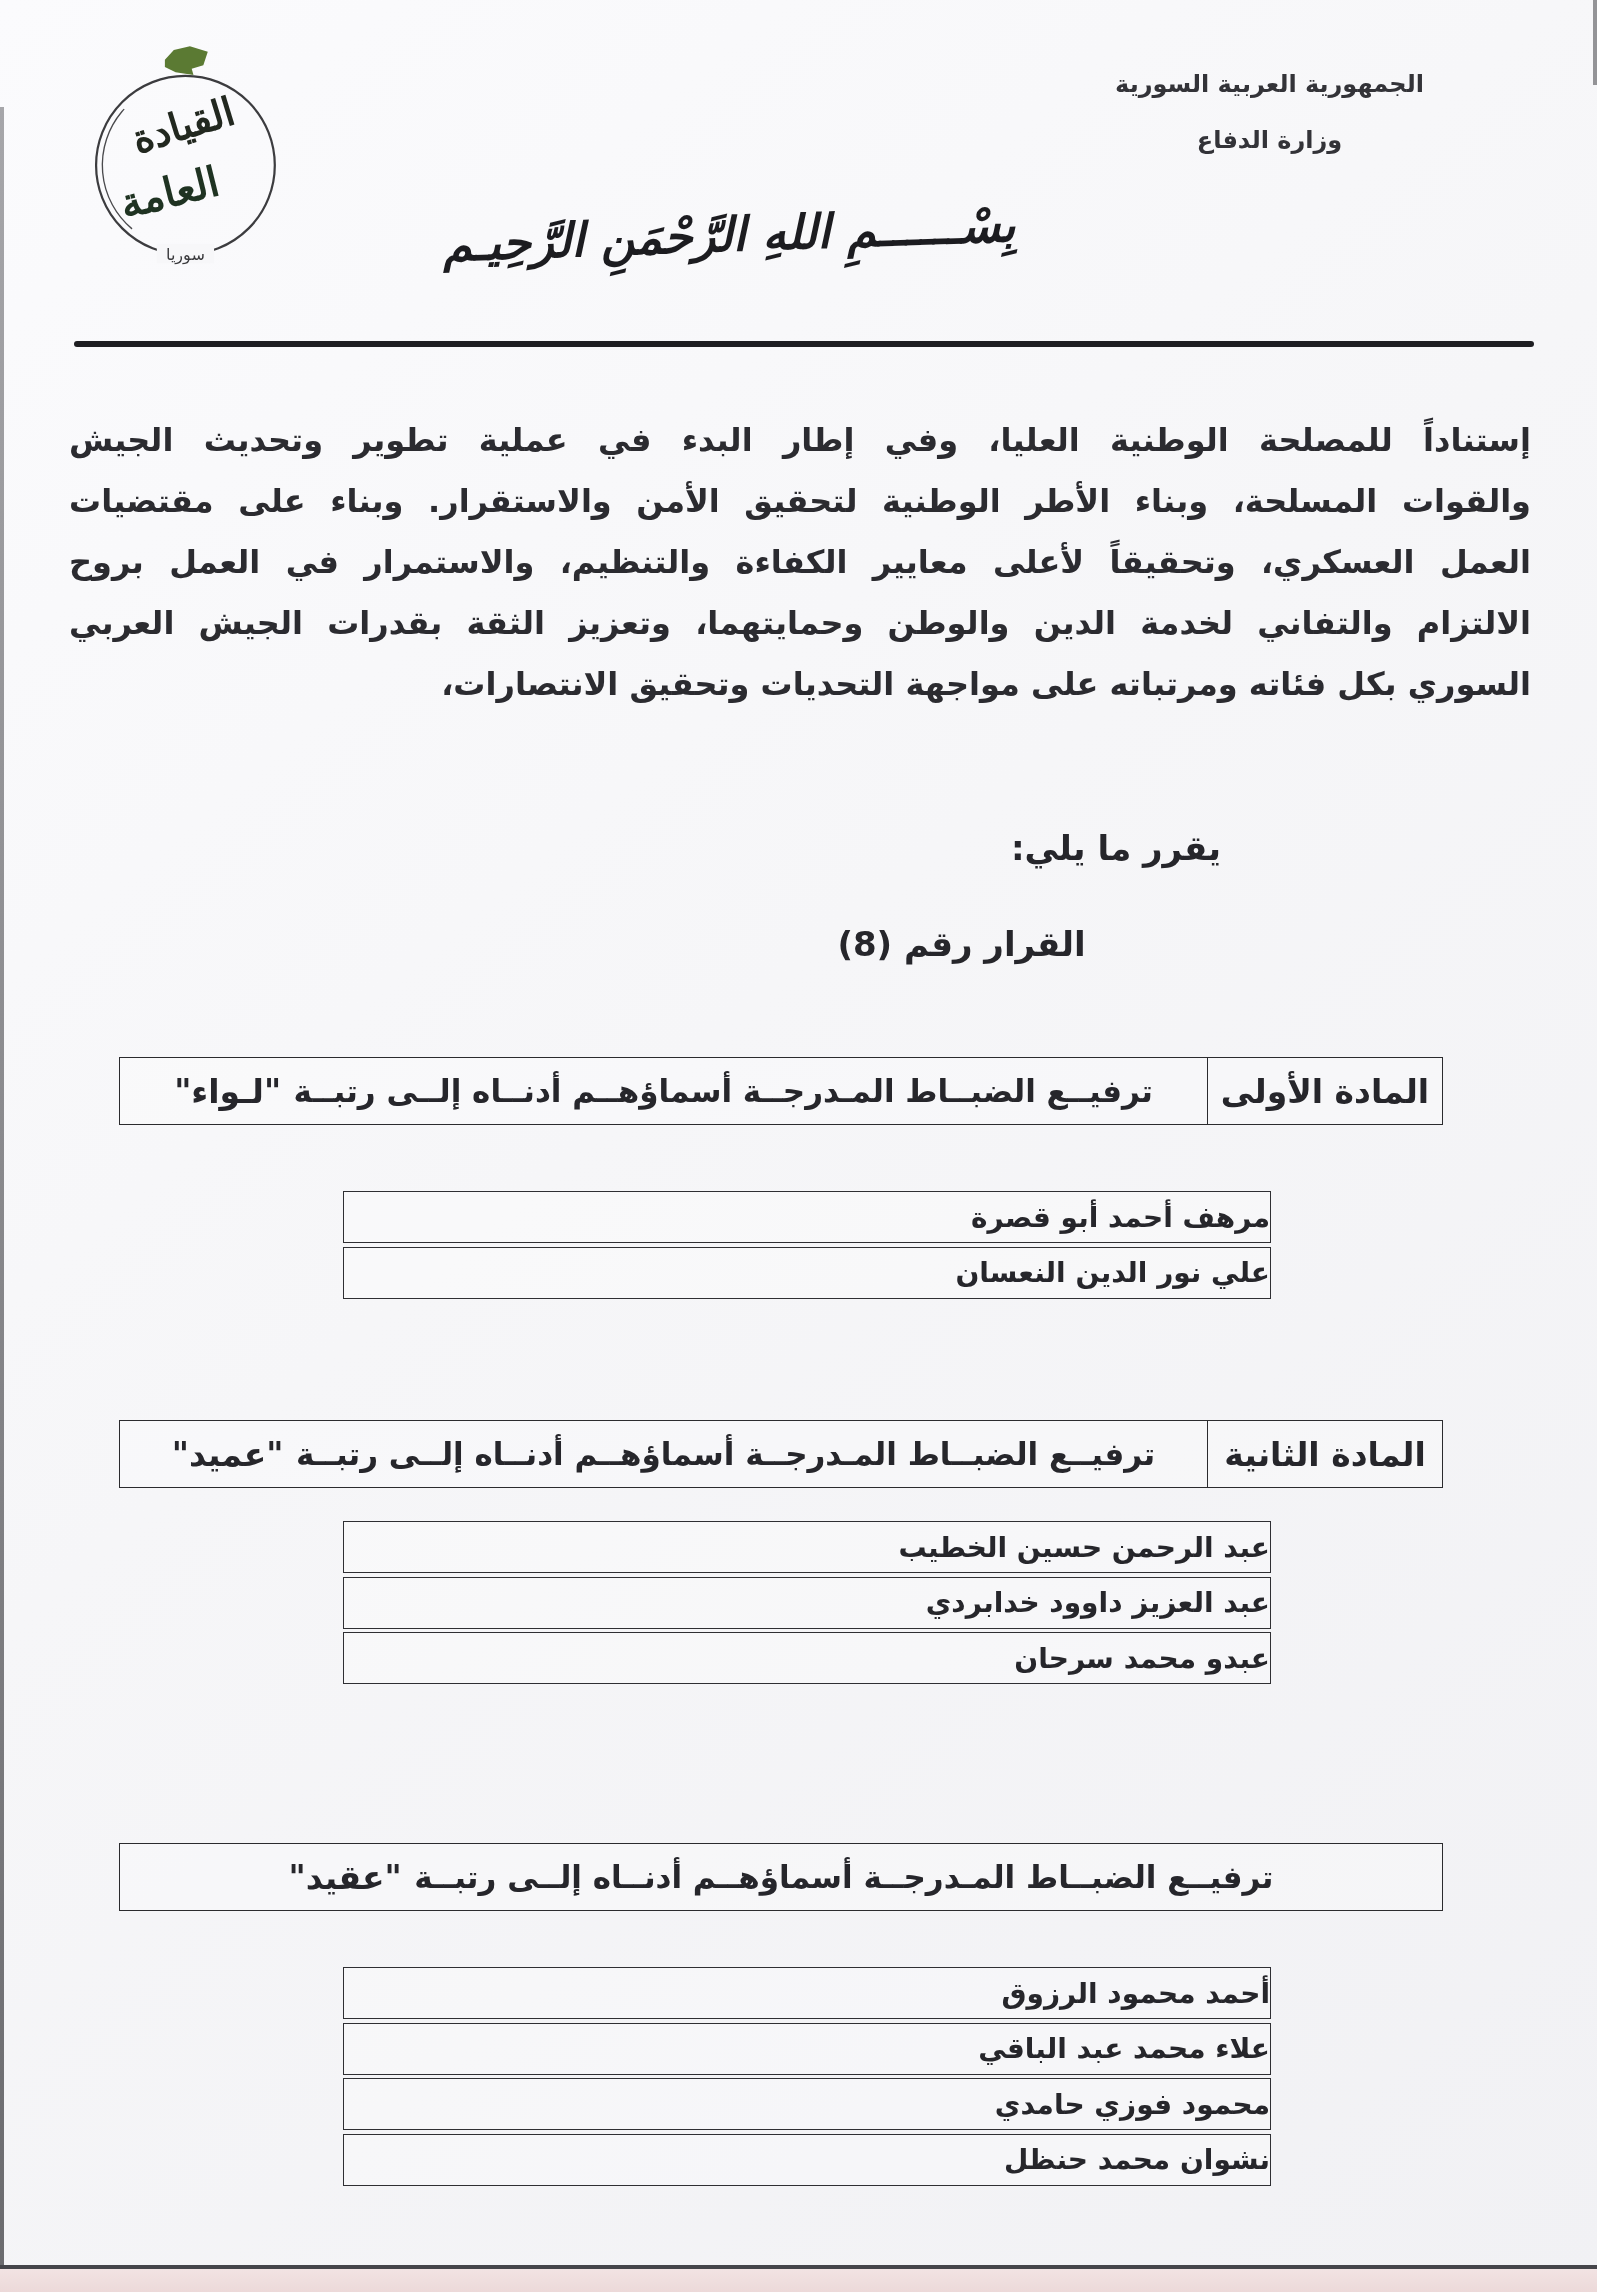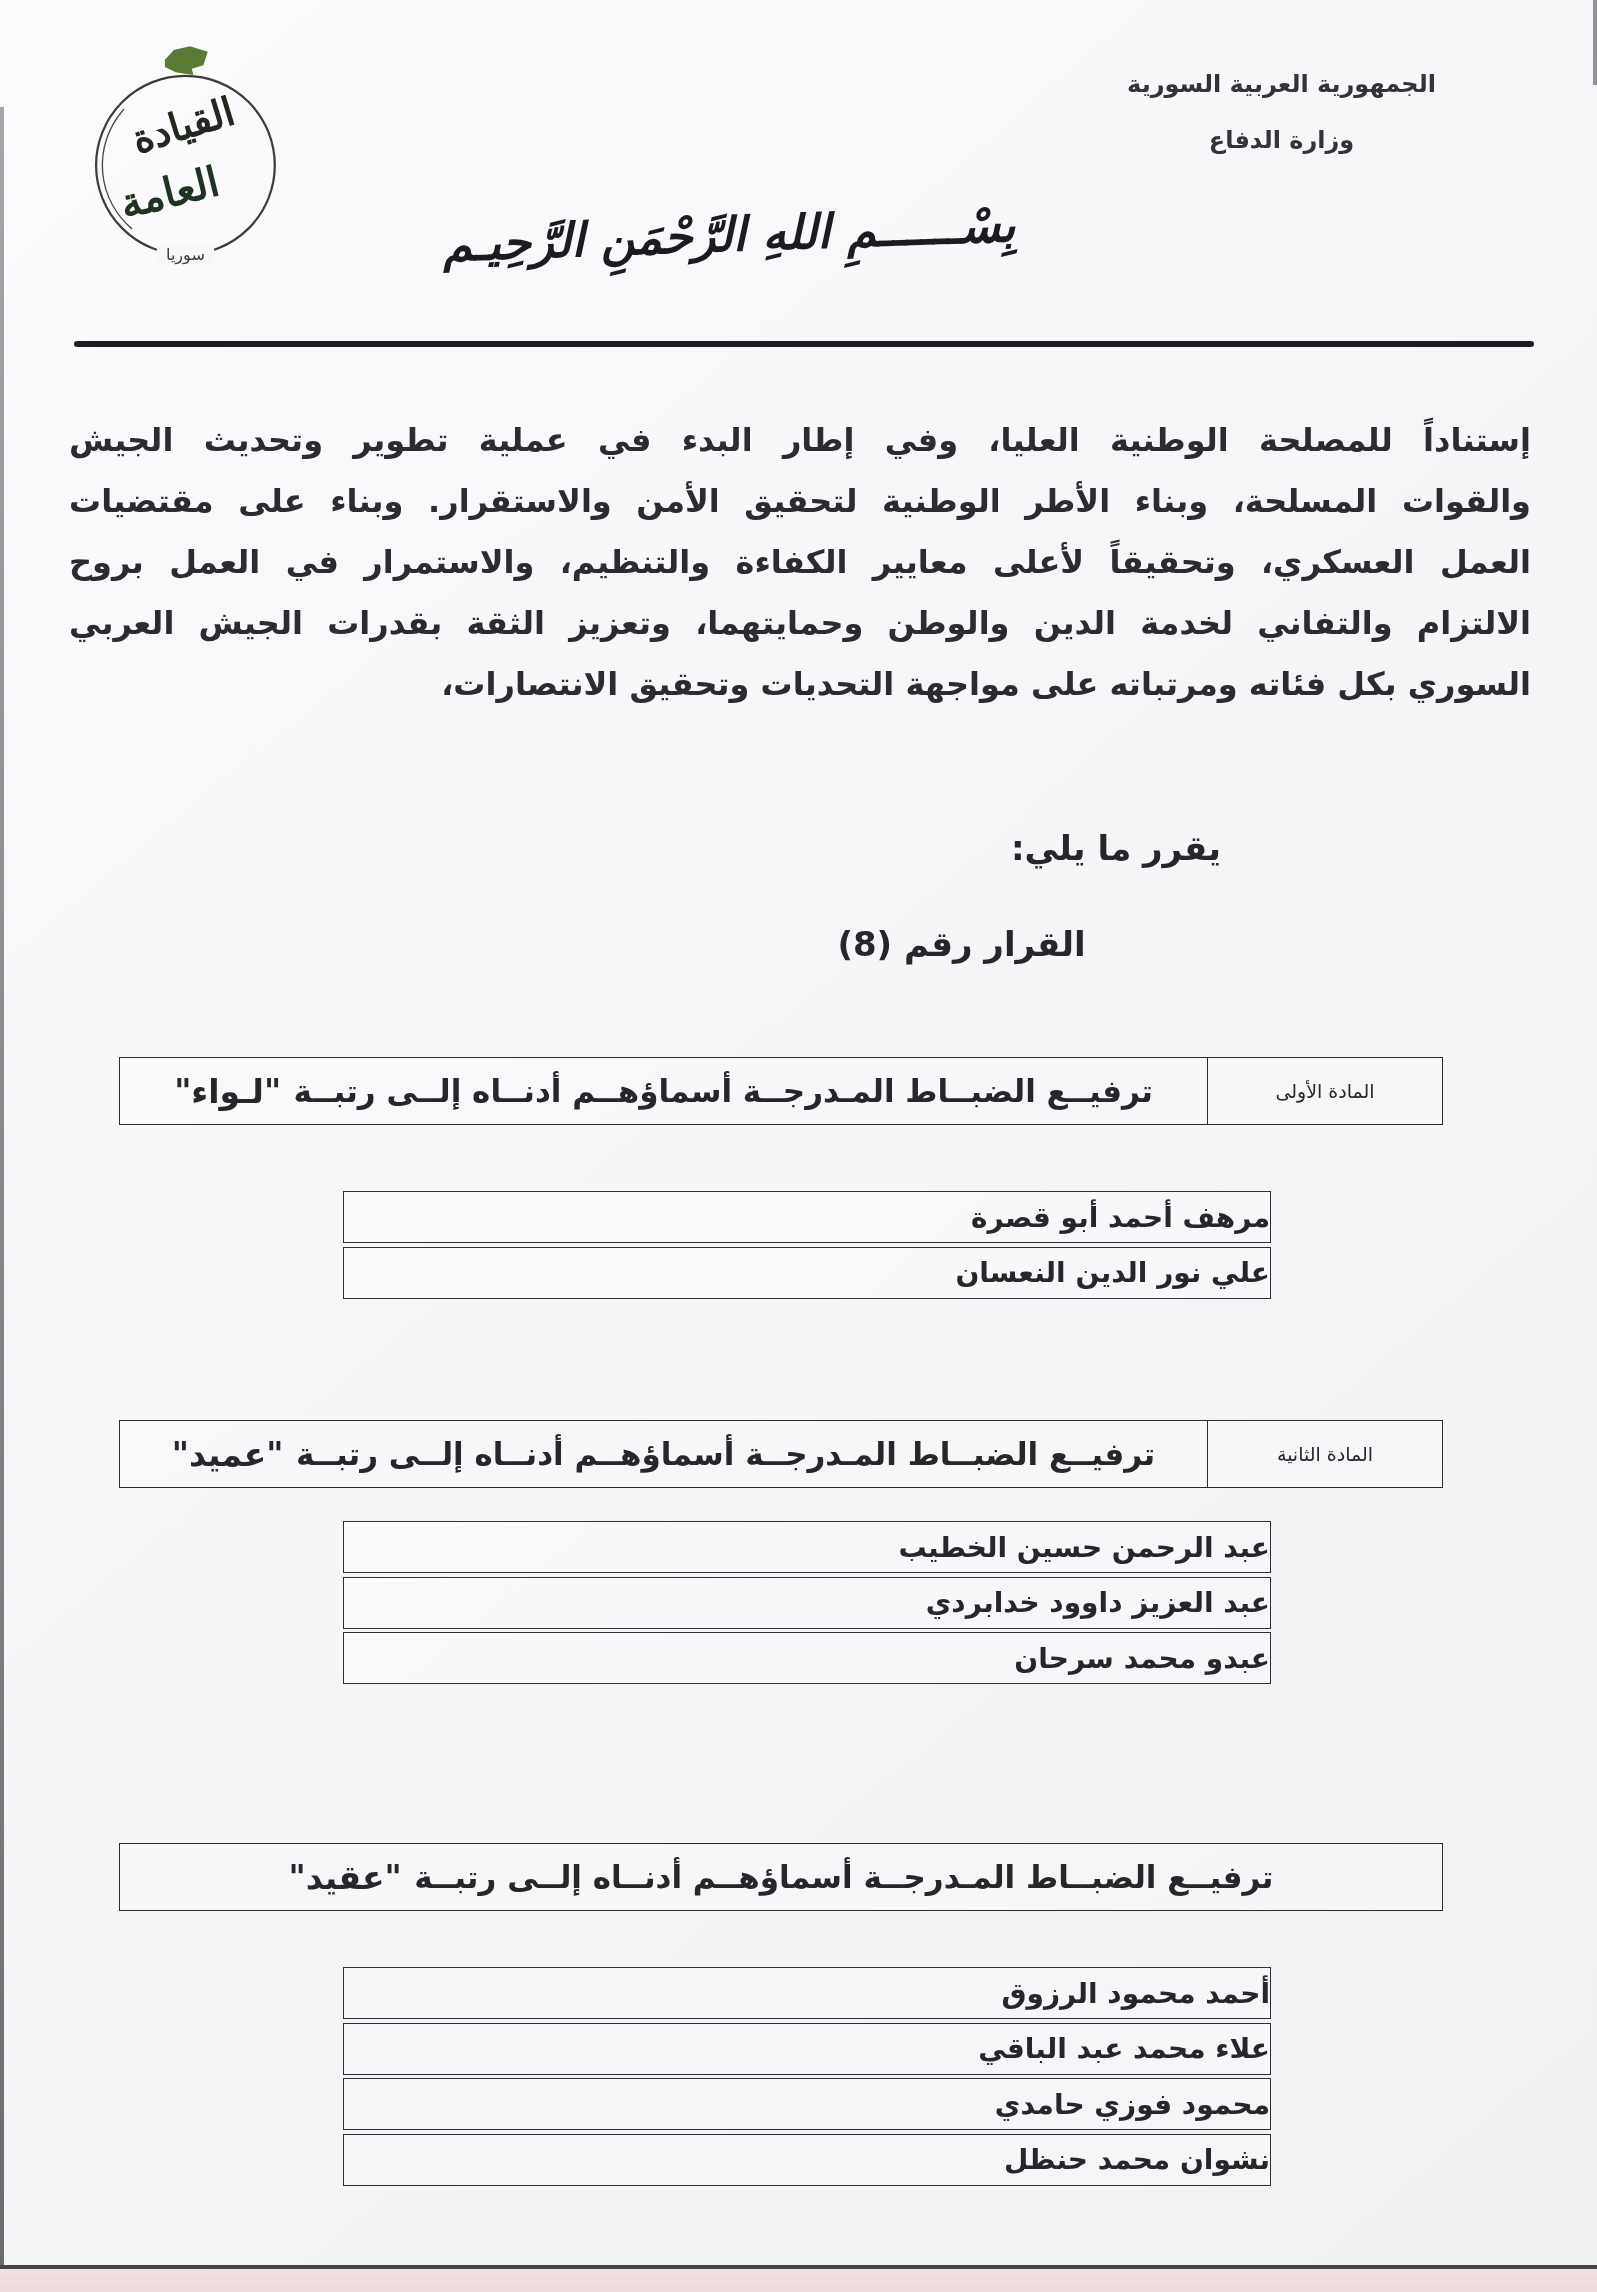--- a/index.html
+++ b/index.html
@@ -16,21 +16,21 @@
   
   .edge-left{position:absolute;left:0;top:107px;width:4.5px;height:2185px;
     background:linear-gradient(#8a8a8e,#3c3c40);opacity:.75;}
   .edge-right-top{position:absolute;right:0;top:0;width:4.5px;height:85px;background:#6a6a6e;opacity:.7;}
   .edge-bottom-line{position:absolute;left:0;top:2265px;width:100%;height:4.5px;background:#45454a;}
   .edge-bottom-strip{position:absolute;left:0;top:2269px;width:100%;height:23px;
     background:linear-gradient(#f2e3e3,#ecd9d9);}
   
   .emblem{position:absolute;left:81px;top:38px;width:210px;height:233px;}
   
-  .org-block{position:absolute;top:56px;right:56px;width:519px;text-align:center;
+  .org-block{position:absolute;top:56px;right:68px;width:519px;text-align:center;
     font-size:24px;font-weight:bold;line-height:56px;color:#333338;}
   
   .basmala{position:absolute;top:176px;left:488px;width:484px;height:116px;
     display:flex;align-items:center;justify-content:center;
     font-family:"DejaVu Serif",serif;font-style:italic;font-weight:bold;
     font-size:47px;color:#1c1c20;transform:rotate(-2deg);white-space:nowrap;}
   
   .rule{position:absolute;top:341px;left:75px;width:1460px;height:6.3px;
     background:#1e1e22;border-radius:3.6px;}
   
@@ -41,21 +41,21 @@
   
   .decree-intro{position:absolute;top:828px;right:376px;font-size:34px;font-weight:bold;}
   .decision-title{position:absolute;top:924px;left:770px;width:385px;text-align:center;
     font-size:34px;font-weight:bold;}
   
   .article-row{position:absolute;left:120px;width:1324px;height:68px;
     border:1.8px solid #2b2b2e;box-sizing:border-box;display:flex;direction:rtl;
     background:rgba(255,255,255,.25);}
   .article-label{width:235px;border-left:1.8px solid #2b2b2e;box-sizing:border-box;
     display:flex;align-items:center;justify-content:center;
-    font-size:19px;font-weight:normal;}
+    font-size:33px;font-weight:bold;}
   .article-text{flex:1;display:flex;align-items:center;justify-content:center;
     font-size:31px;font-weight:bold;gap:12.5px;}
   .article-text .rank{font-size:33px;}
   .row1{top:1057px;} .row2{top:1420px;} .row3{top:1843px;}
   
   .names-table{position:absolute;left:344px;width:928px;}
   .t1{top:1191px;} .t2{top:1521px;} .t3{top:1967px;}
   .name-row{height:52px;border:1.8px solid #2f2f33;box-sizing:border-box;margin-bottom:3.6px;
     display:flex;align-items:center;justify-content:flex-start;
     font-size:28px;font-weight:bold;background:rgba(255,255,255,.3);}

